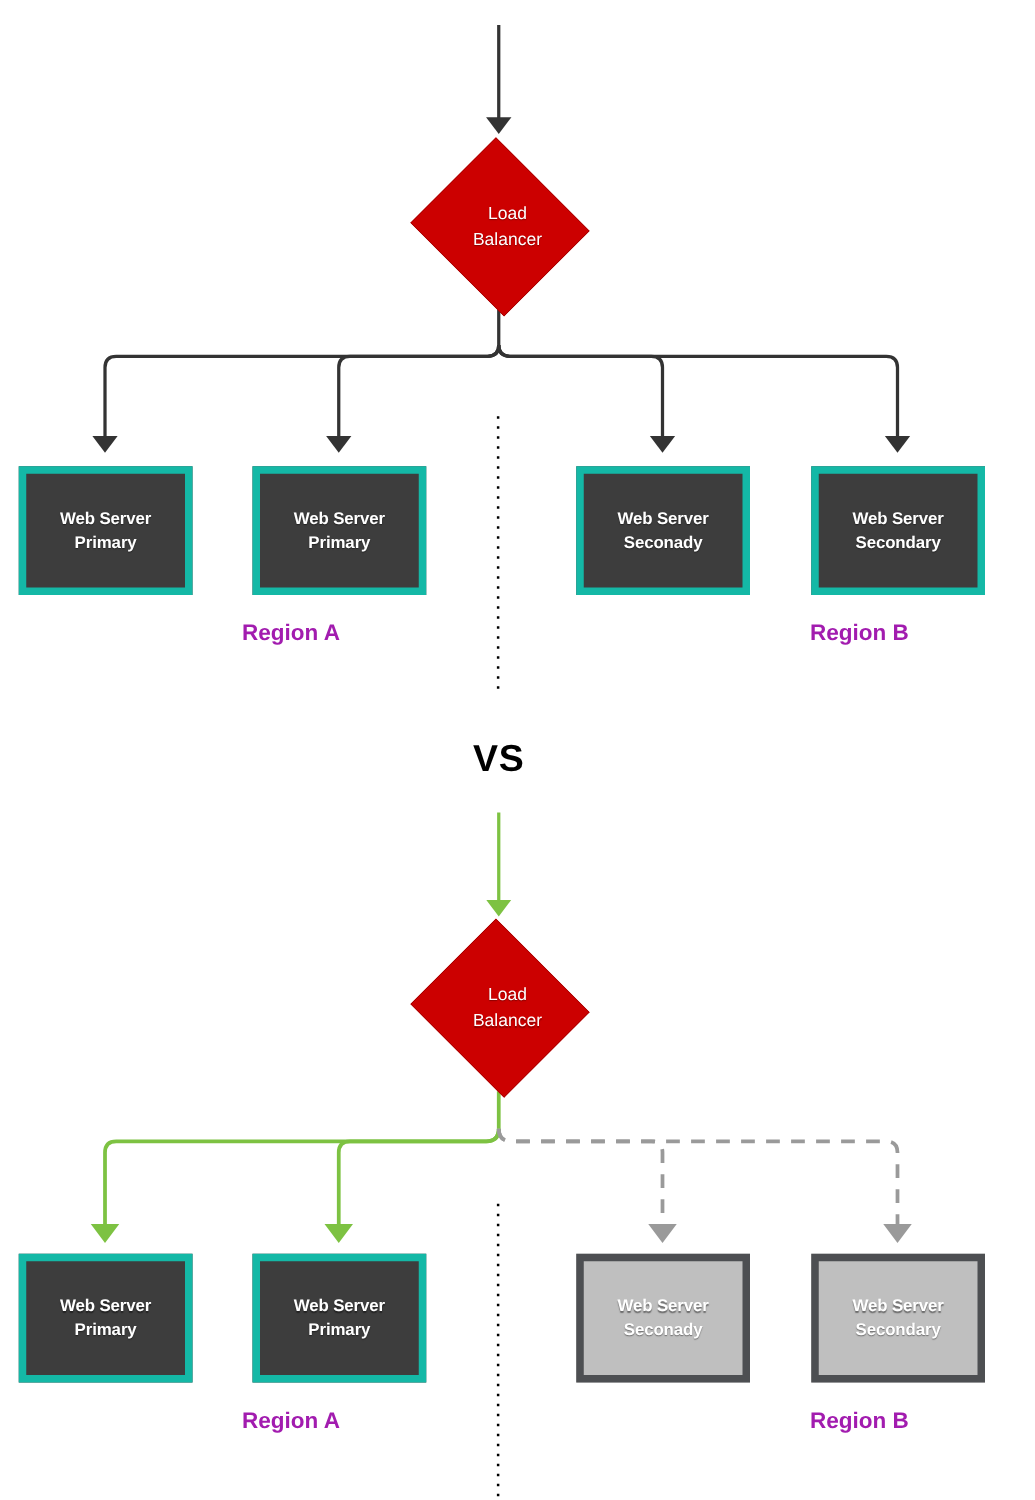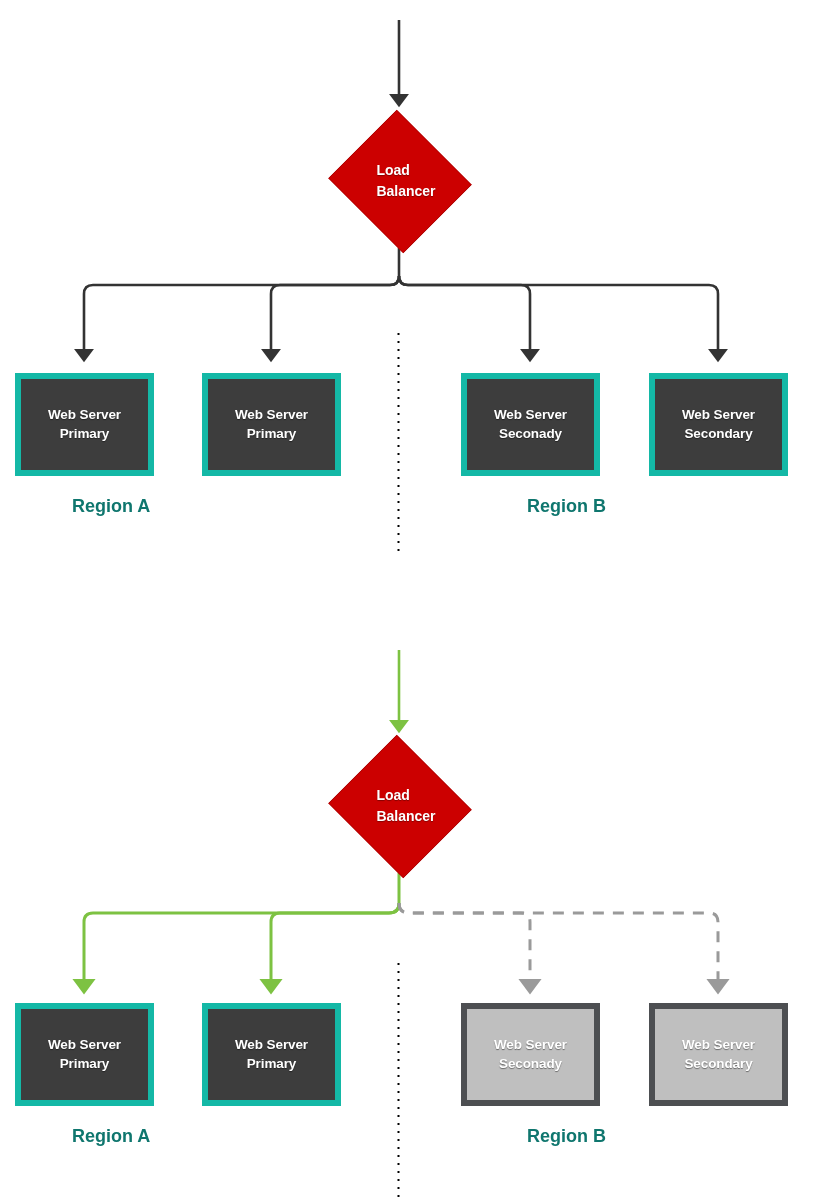--- a/index.html
+++ b/index.html
@@ -66,35 +66,35 @@
     height: 100%;
     background: #cc0000;
     border: 1px solid #a30000;
     transform: rotate(45deg) scale(0.707);
     transform-origin: center center;
   }
   .diamond-text {
     position: relative;
     z-index: 2;
     color: #ffffff;
-    font-weight: bold;
+    font-weight: normal;
     font-size: 14px;
     line-height: 1.45;
-    text-align: left;
+    text-align: center;
     text-shadow: 0 1px 1px rgba(0,0,0,0.35);
     padding-left: 14px;
   }
   .diamond-text .label-line { display: block; }
   
   .region-label {
     position: absolute;
-    text-align: left;
+    text-align: right;
     font-weight: bold;
     font-size: 18px;
-    color: #0f766e;
+    color: #a21caf;
     white-space: nowrap;
   }
   
   .vs-label {
     position: absolute;
     text-align: center;
     font-weight: bold;
     font-size: 30px;
     letter-spacing: 0.5px;
     color: #000000;
@@ -176,20 +176,21 @@
   <div class="node server active" style="left:649px; top:373px; width:139px; height:103px;">
     <div>
       <span class="label-line">Web Server</span>
       <span class="label-line">Secondary</span>
     </div>
   </div>
 
   <div class="region-label" style="left:72px; top:496px; width:200px;">Region A</div>
   <div class="region-label" style="left:527px; top:496px; width:200px;">Region B</div>
 
+  <div class="vs-label" style="left:339px; top:591px; width:120px;">VS</div>
 
   <div class="node diamond-wrap" style="left:325px; top:738px; width:148px; height:135px;">
     <div class="diamond-shape"></div>
     <div class="diamond-text">
       <span class="label-line">Load</span>
       <span class="label-line">Balancer</span>
     </div>
   </div>
 
   <div class="node server active" style="left:15px; top:1003px; width:139px; height:103px;">

